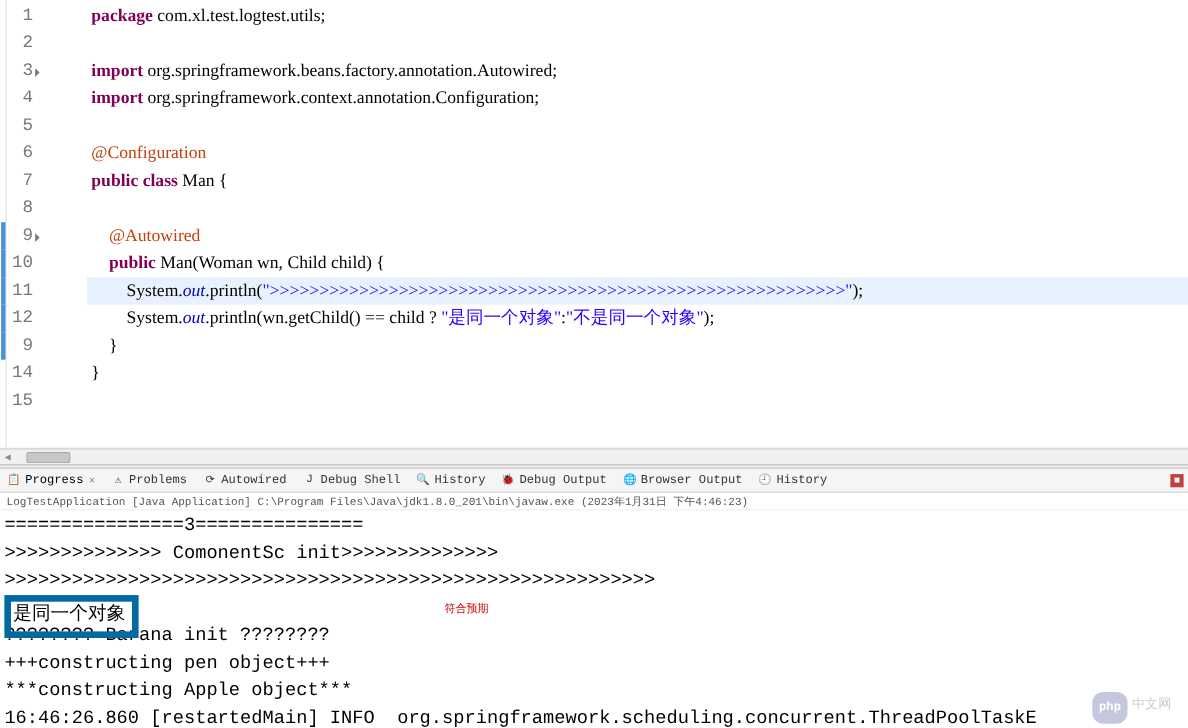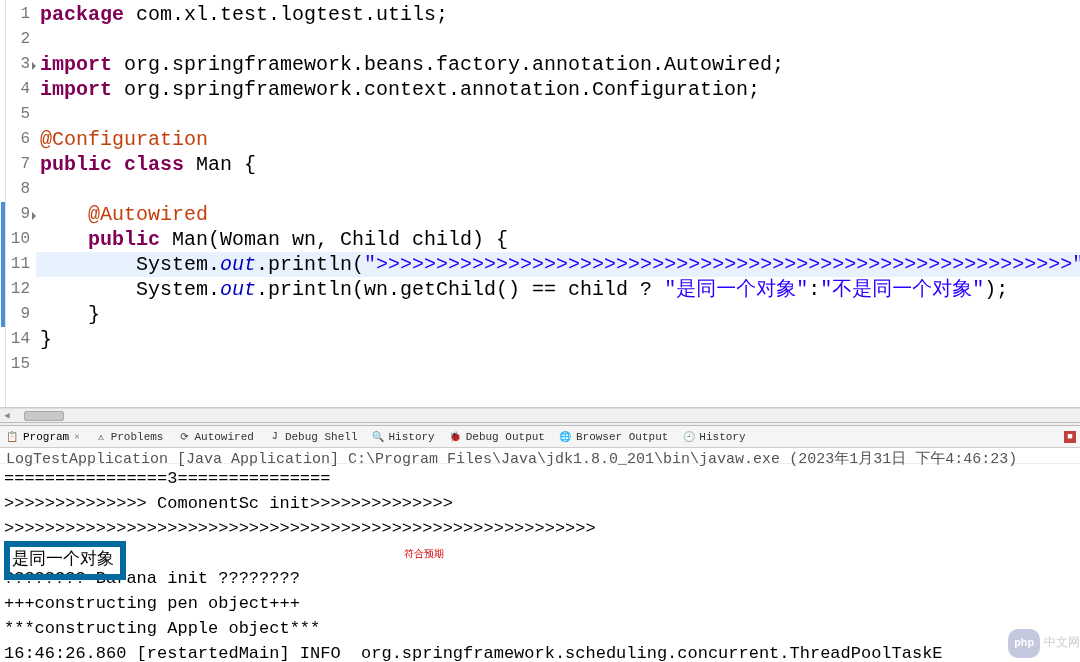--- a/index.html
+++ b/index.html
@@ -51,26 +51,27 @@
       position: absolute;
       right: -6px;
       top: 10px;
       width: 0; height: 0;
       border-top: 4px solid transparent;
       border-bottom: 4px solid transparent;
       border-left: 4px solid #787878;
     }
     .code {
       flex: 1;
-      font-family: Liberation Mono, monospace;
-      font-size: 20px;
+      font-family: Liberation Serif, serif;
+      font-size: 16px;
       line-height: 25px;
       padding-top: 2px;
       white-space: pre;
       overflow-x: auto;
+      margin-left: 43px;
     }
     .code .line { height: 25px; padding-left: 4px; }
     .code .line.highlight { background: #e8f2fe; }
     .kw { color: #7f0055; font-weight: bold; }
     .str { color: #2a00ff; }
     .ann { color: #c2410c; }
     .field { color: #0000c0; font-style: italic; }
     .plain { color: #000; }
     
     .divider {
@@ -111,21 +112,21 @@
     }
     .tab-bar .closebox {
       margin-left: auto;
       width: 12px; height: 12px;
       background: #c04040;
       display: flex; align-items: center; justify-content: center;
       color: #fff; font-size: 9px;
       cursor: pointer;
     }
     .launch-info {
-      font-size: 15px;
+      font-size: 10px;
       color: #555;
       padding: 1px 6px;
       background: #fff;
       border-bottom: 1px solid #eee;
       height: 16px;
     }
     .console-output {
       flex: 1;
       font-family: Consolas, "Courier New", monospace;
       font-size: 17px;
@@ -145,27 +146,26 @@
     }
     .anno-red {
       color: #d00000;
       font-family: "Microsoft YaHei", sans-serif;
       font-size: 10px;
       position: absolute;
       left: 400px;
     }
     .watermark {
       position: absolute;
-      right: 0;
+      right: 15px;
       bottom: 4px;
       opacity: 0.5;
       font-size: 12px;
       color: #999;
       display: flex;
-      align-items: center;
       gap: 4px;
     }
     .php-badge {
       background: #8892bf;
       color: #fff;
       font-weight: bold;
       padding: 2px 6px;
       border-radius: 10px;
       font-size: 11px;
     }
@@ -225,21 +225,21 @@
   <span class="arrow">◀</span>
   <span class="thumb"></span>
 </div>
 
 <div class="divider"></div>
 
 <div class="console-panel">
   <div class="tab-bar" id="tabbar">
       <div class="tab active">
         <span class="ticon">📋</span>
-        <span>Program</span>
+        <span>Progress</span>
         <span style="font-size: 9px; color: rgb(136, 136, 136); margin-left: 2px;">✕</span>
       </div>
       <div class="tab">
         <span class="ticon">⚠</span>
         <span>Problems</span>
       </div>
       <div class="tab">
         <span class="ticon">⟳</span>
         <span>Autowired</span>
       </div>

